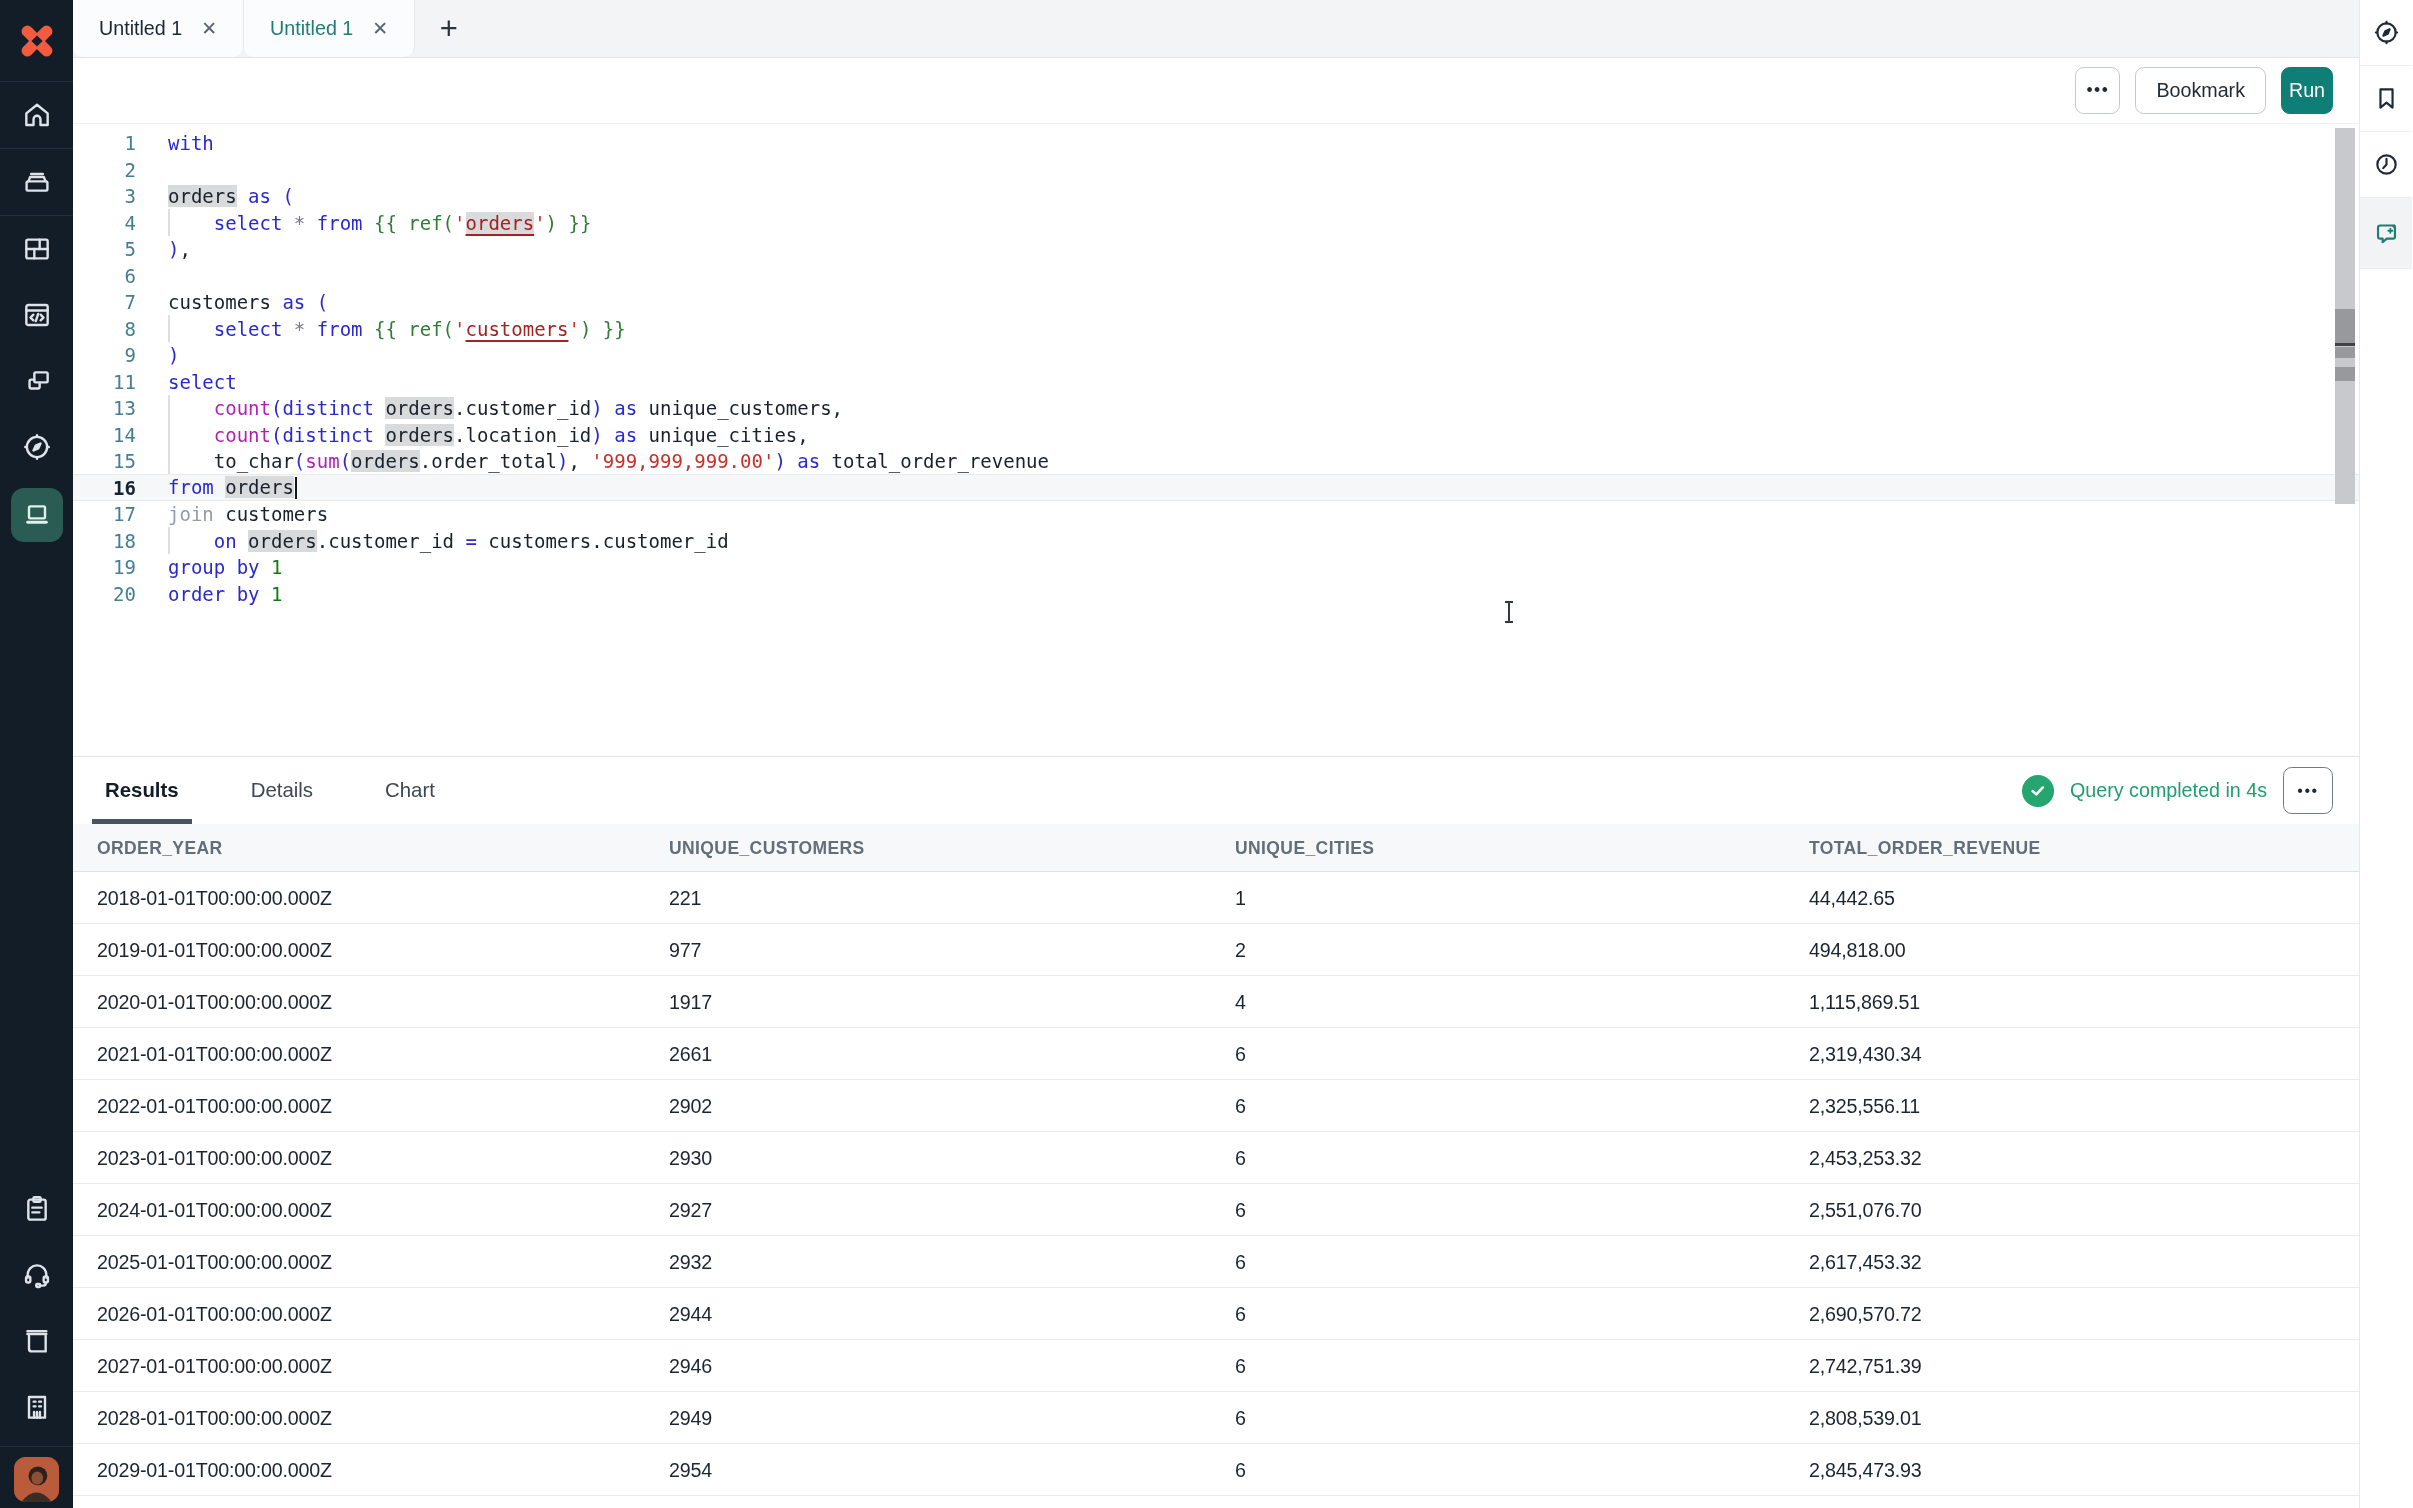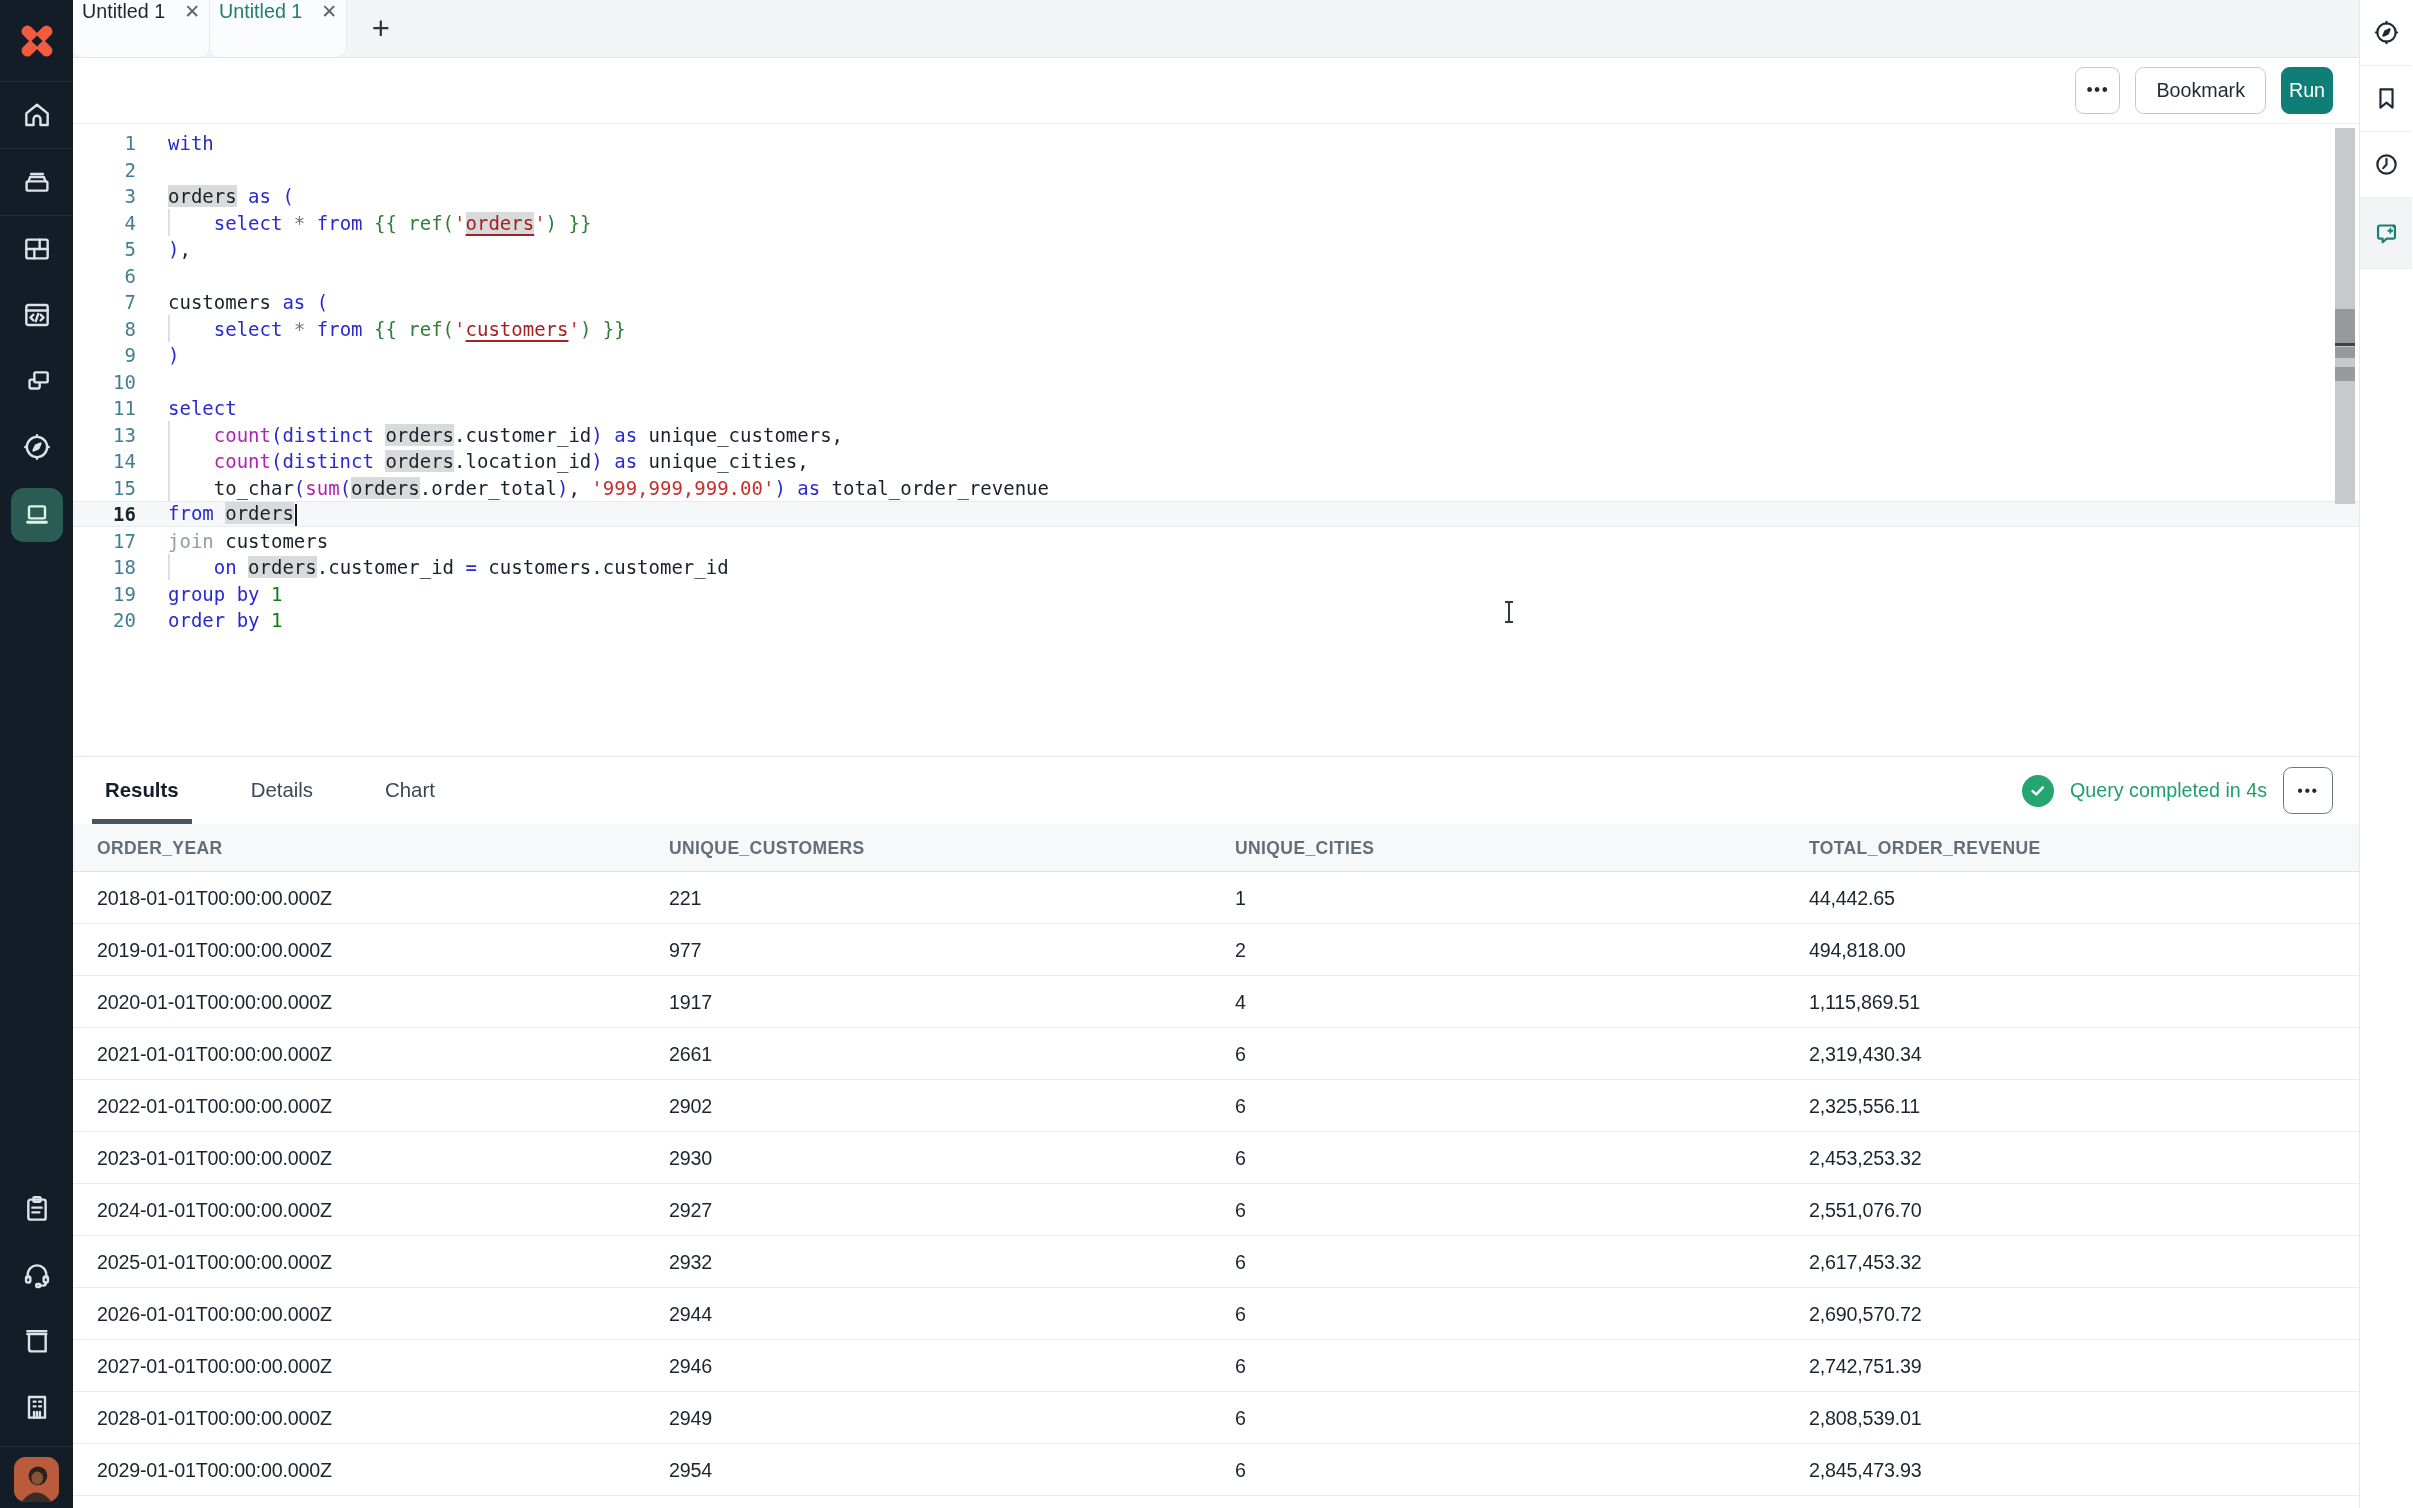--- a/index.html
+++ b/index.html
@@ -27,21 +27,21 @@
   .rnav-btn { width:52px; height:66px; display:flex; align-items:center; justify-content:center;
     color:#1e2a35; border-bottom:1.5px solid #eceef0; cursor:pointer; }
   .rnav-btn svg { width:29px; height:29px; }
   .rnav-btn.teal { color:#1c7f72; background:#f2f3f5; height:71px; }
 
   
   .main { position:absolute; left:73px; right:54px; top:0; bottom:0; background:#fff; }
 
   .tabbar { position:absolute; left:0; right:0; top:0; height:58px; background:#f3f4f6;
     border-bottom:1.5px solid #e3e5e8; display:flex; align-items:stretch; }
-  .tab { display:flex; align-items:flex-start; gap:19px; padding:0 9px; background:#fbfcfd;
+  .tab { display:flex; align-items:center; gap:19px; padding:0 26px; background:#fbfcfd;
     border-right:1.5px solid #e7e9eb; border-radius:0 0 10.2px 10.2px; cursor:pointer; }
   .tab .tab-label { font-size:19.7px; color:#1b2733; }
   .tab.active .tab-label { color:#1d7e71; }
   .tab .tab-close { font-size:19px; color:#5a646e; }
   .newtab { width:67px; display:flex; align-items:center; justify-content:center;
     font-size:31px; font-weight:300; color:#2b353f; cursor:pointer; }
 
   .toolbar { position:absolute; left:0; right:0; top:58px; height:66px; background:#fff;
     border-bottom:1.5px solid #eef0f2; display:flex; align-items:center; justify-content:flex-end;
     gap:14.6px; padding-right:26px; }
@@ -304,21 +304,20 @@
   <div class="editor" id="editor">
     <div class="code-line"><span class="lnum">1</span><span class="lcode"><span class="t-kw">with</span></span></div>
       <div class="code-line"><span class="lnum">2</span><span class="lcode"></span></div>
       <div class="code-line"><span class="lnum">3</span><span class="lcode"><span class="t-hl">orders</span><span class="t-pl"> </span><span class="t-kw">as (</span></span></div>
       <div class="code-line"><span class="guide"></span><span class="lnum">4</span><span class="lcode"><span class="t-pl">    </span><span class="t-kw">select</span><span class="t-pl"> </span><span class="t-op">*</span><span class="t-pl"> </span><span class="t-kw">from</span><span class="t-pl"> </span><span class="t-br">{{ ref(</span><span class="t-str">'</span><span class="t-refhl">orders</span><span class="t-str">'</span><span class="t-br">) }}</span></span></div>
       <div class="code-line"><span class="lnum">5</span><span class="lcode"><span class="t-kw">)</span><span class="t-pl">,</span></span></div>
       <div class="code-line"><span class="lnum">6</span><span class="lcode"></span></div>
       <div class="code-line"><span class="lnum">7</span><span class="lcode"><span class="t-pl">customers</span><span class="t-pl"> </span><span class="t-kw">as (</span></span></div>
       <div class="code-line"><span class="guide"></span><span class="lnum">8</span><span class="lcode"><span class="t-pl">    </span><span class="t-kw">select</span><span class="t-pl"> </span><span class="t-op">*</span><span class="t-pl"> </span><span class="t-kw">from</span><span class="t-pl"> </span><span class="t-br">{{ ref(</span><span class="t-str">'</span><span class="t-ref">customers</span><span class="t-str">'</span><span class="t-br">) }}</span></span></div>
       <div class="code-line"><span class="lnum">9</span><span class="lcode"><span class="t-kw">)</span></span></div>
-      <div class="code-line"><span class="lnum">10</span><span class="lcode"></span></div>
       <div class="code-line"><span class="lnum">11</span><span class="lcode"><span class="t-kw">select</span></span></div>
       <div class="code-line"><span class="guide"></span><span class="lnum">13</span><span class="lcode"><span class="t-pl">    </span><span class="t-fn">count</span><span class="t-kw">(</span><span class="t-kw">distinct</span><span class="t-pl"> </span><span class="t-hl">orders</span><span class="t-pl">.customer_id</span><span class="t-kw">)</span><span class="t-pl"> </span><span class="t-kw">as</span><span class="t-pl"> unique_customers,</span></span></div>
       <div class="code-line"><span class="guide"></span><span class="lnum">14</span><span class="lcode"><span class="t-pl">    </span><span class="t-fn">count</span><span class="t-kw">(</span><span class="t-kw">distinct</span><span class="t-pl"> </span><span class="t-hl">orders</span><span class="t-pl">.location_id</span><span class="t-kw">)</span><span class="t-pl"> </span><span class="t-kw">as</span><span class="t-pl"> unique_cities,</span></span></div>
       <div class="code-line"><span class="guide"></span><span class="lnum">15</span><span class="lcode"><span class="t-pl">    to_char</span><span class="t-kw">(</span><span class="t-fn">sum</span><span class="t-kw">(</span><span class="t-hl">orders</span><span class="t-pl">.order_total</span><span class="t-kw">)</span><span class="t-pl">, </span><span class="t-str">'999,999,999.00'</span><span class="t-kw">)</span><span class="t-pl"> </span><span class="t-kw">as</span><span class="t-pl"> total_order_revenue</span></span></div>
       <div class="code-line current"><span class="lnum">16</span><span class="lcode"><span class="t-kw">from</span><span class="t-pl"> </span><span class="t-hl">orders</span><span class="caret"></span></span></div>
       <div class="code-line"><span class="lnum">17</span><span class="lcode"><span class="t-dim">join</span><span class="t-pl"> customers</span></span></div>
       <div class="code-line"><span class="guide"></span><span class="lnum">18</span><span class="lcode"><span class="t-pl">    </span><span class="t-kw">on</span><span class="t-pl"> </span><span class="t-hl">orders</span><span class="t-pl">.customer_id </span><span class="t-kw">=</span><span class="t-pl"> customers.customer_id</span></span></div>
       <div class="code-line"><span class="lnum">19</span><span class="lcode"><span class="t-kw">group by</span><span class="t-pl"> </span><span class="t-num">1</span></span></div>
       <div class="code-line"><span class="lnum">20</span><span class="lcode"><span class="t-kw">order by</span><span class="t-pl"> </span><span class="t-num">1</span></span></div>
       <div class="ed-scroll-track">

